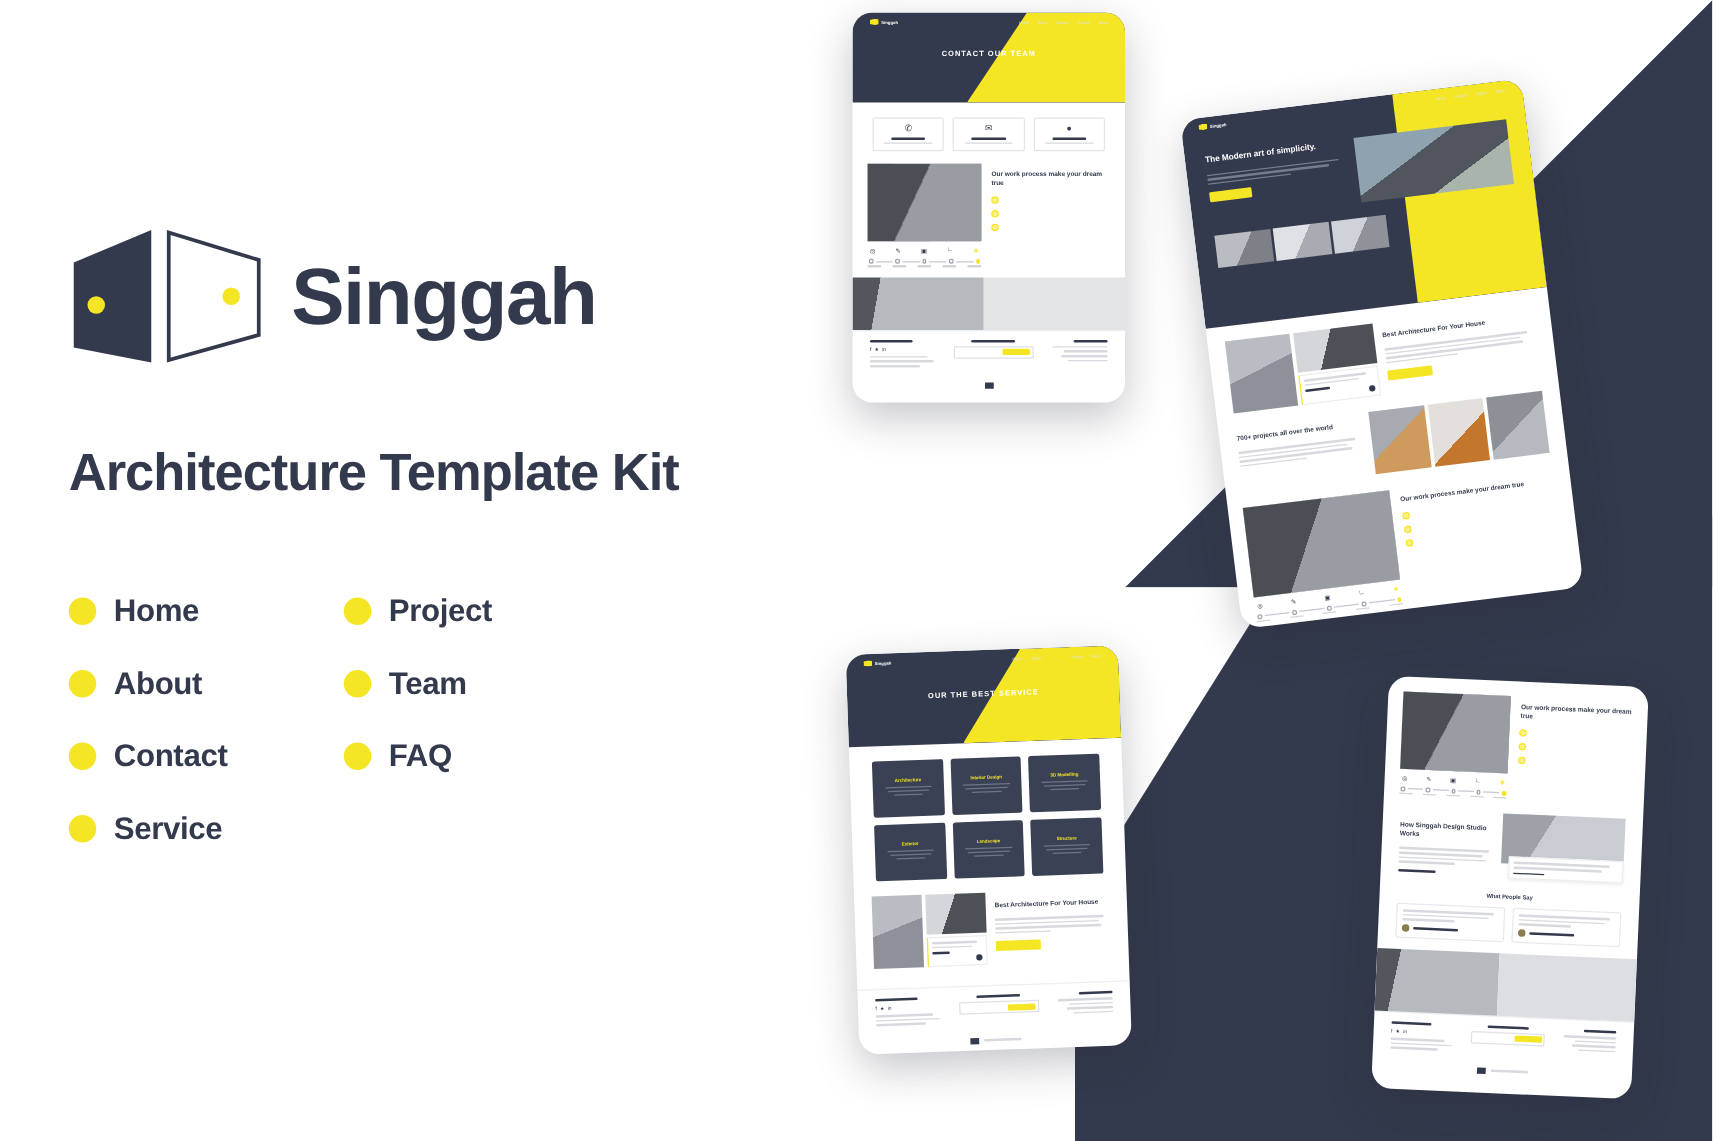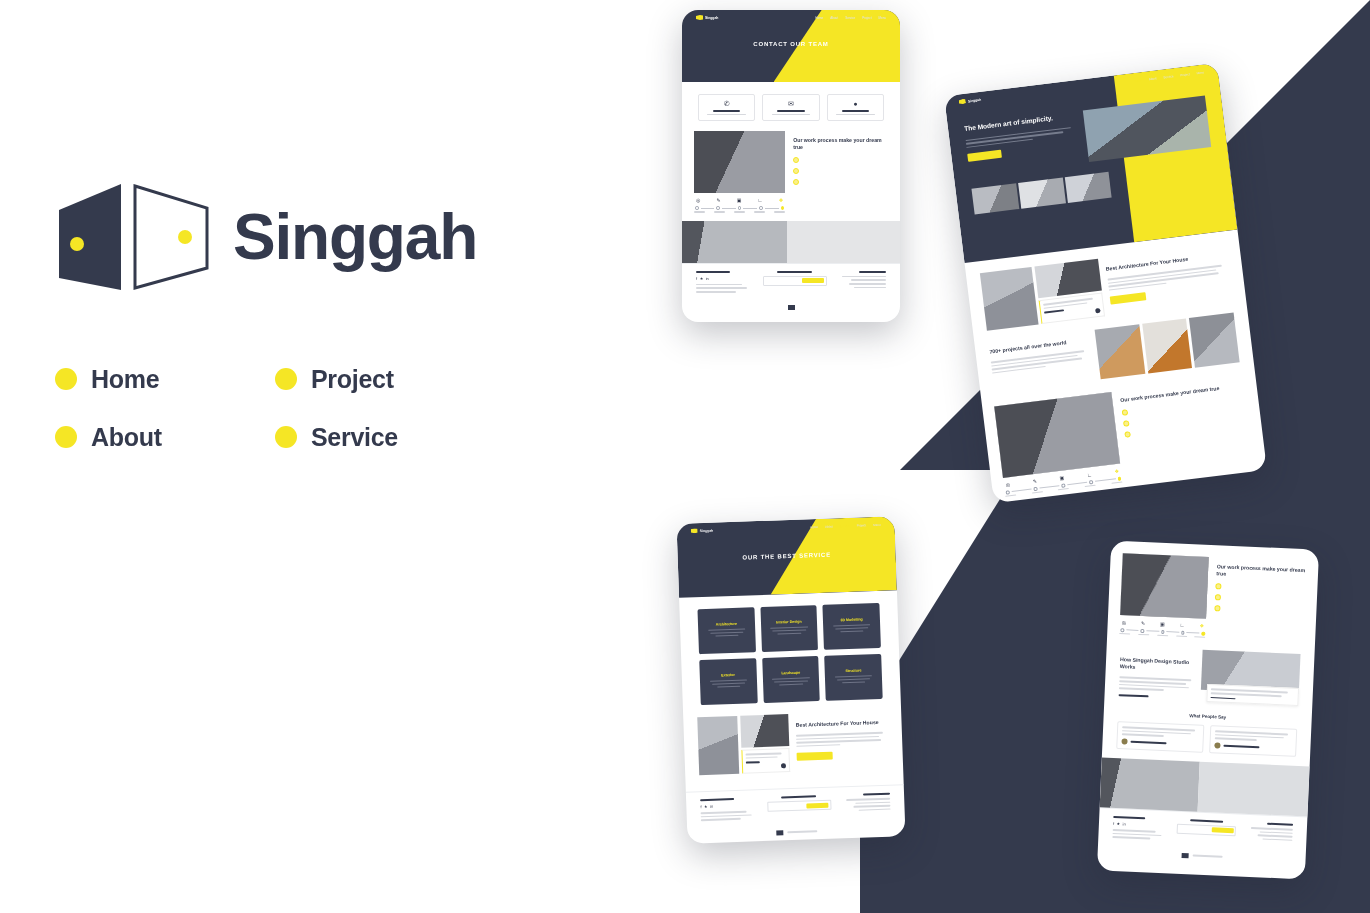--- a/index.html
+++ b/index.html
@@ -213,33 +213,46 @@
   <div class="brand-row">
     <svg class="brand-mark" viewBox="0 0 158 110">
       <polygon points="4,28 66,2 66,108 4,96" fill="#343a4d"></polygon>
       <circle cx="22" cy="62" r="7" fill="#f5e625"></circle>
       <polygon points="80,4 152,26 152,86 80,106" fill="#ffffff" stroke="#343a4d" stroke-width="3"></polygon>
       <circle cx="130" cy="55" r="7" fill="#f5e625"></circle>
     </svg>
     <div class="brand-name">Singgah</div>
   </div>
 
+  <div class="kit-title">Architecture Template Kit</div>
 
   <div class="page-list">
     <div class="page-item">
       <span class="dot"></span>
       <span class="page-label">Home</span>
     </div>
     <div class="page-item">
       <span class="dot"></span>
       <span class="page-label">Project</span>
     </div>
     <div class="page-item">
       <span class="dot"></span>
       <span class="page-label">About</span>
+    </div>
+    <div class="page-item">
+      <span class="dot"></span>
+      <span class="page-label">Team</span>
+    </div>
+    <div class="page-item">
+      <span class="dot"></span>
+      <span class="page-label">Contact</span>
+    </div>
+    <div class="page-item">
+      <span class="dot"></span>
+      <span class="page-label">FAQ</span>
     </div>
     <div class="page-item">
       <span class="dot"></span>
       <span class="page-label">Service</span>
     </div>
   </div>
 </div>
 
 <div class="mock m1">
  <div class="mk-inner">

